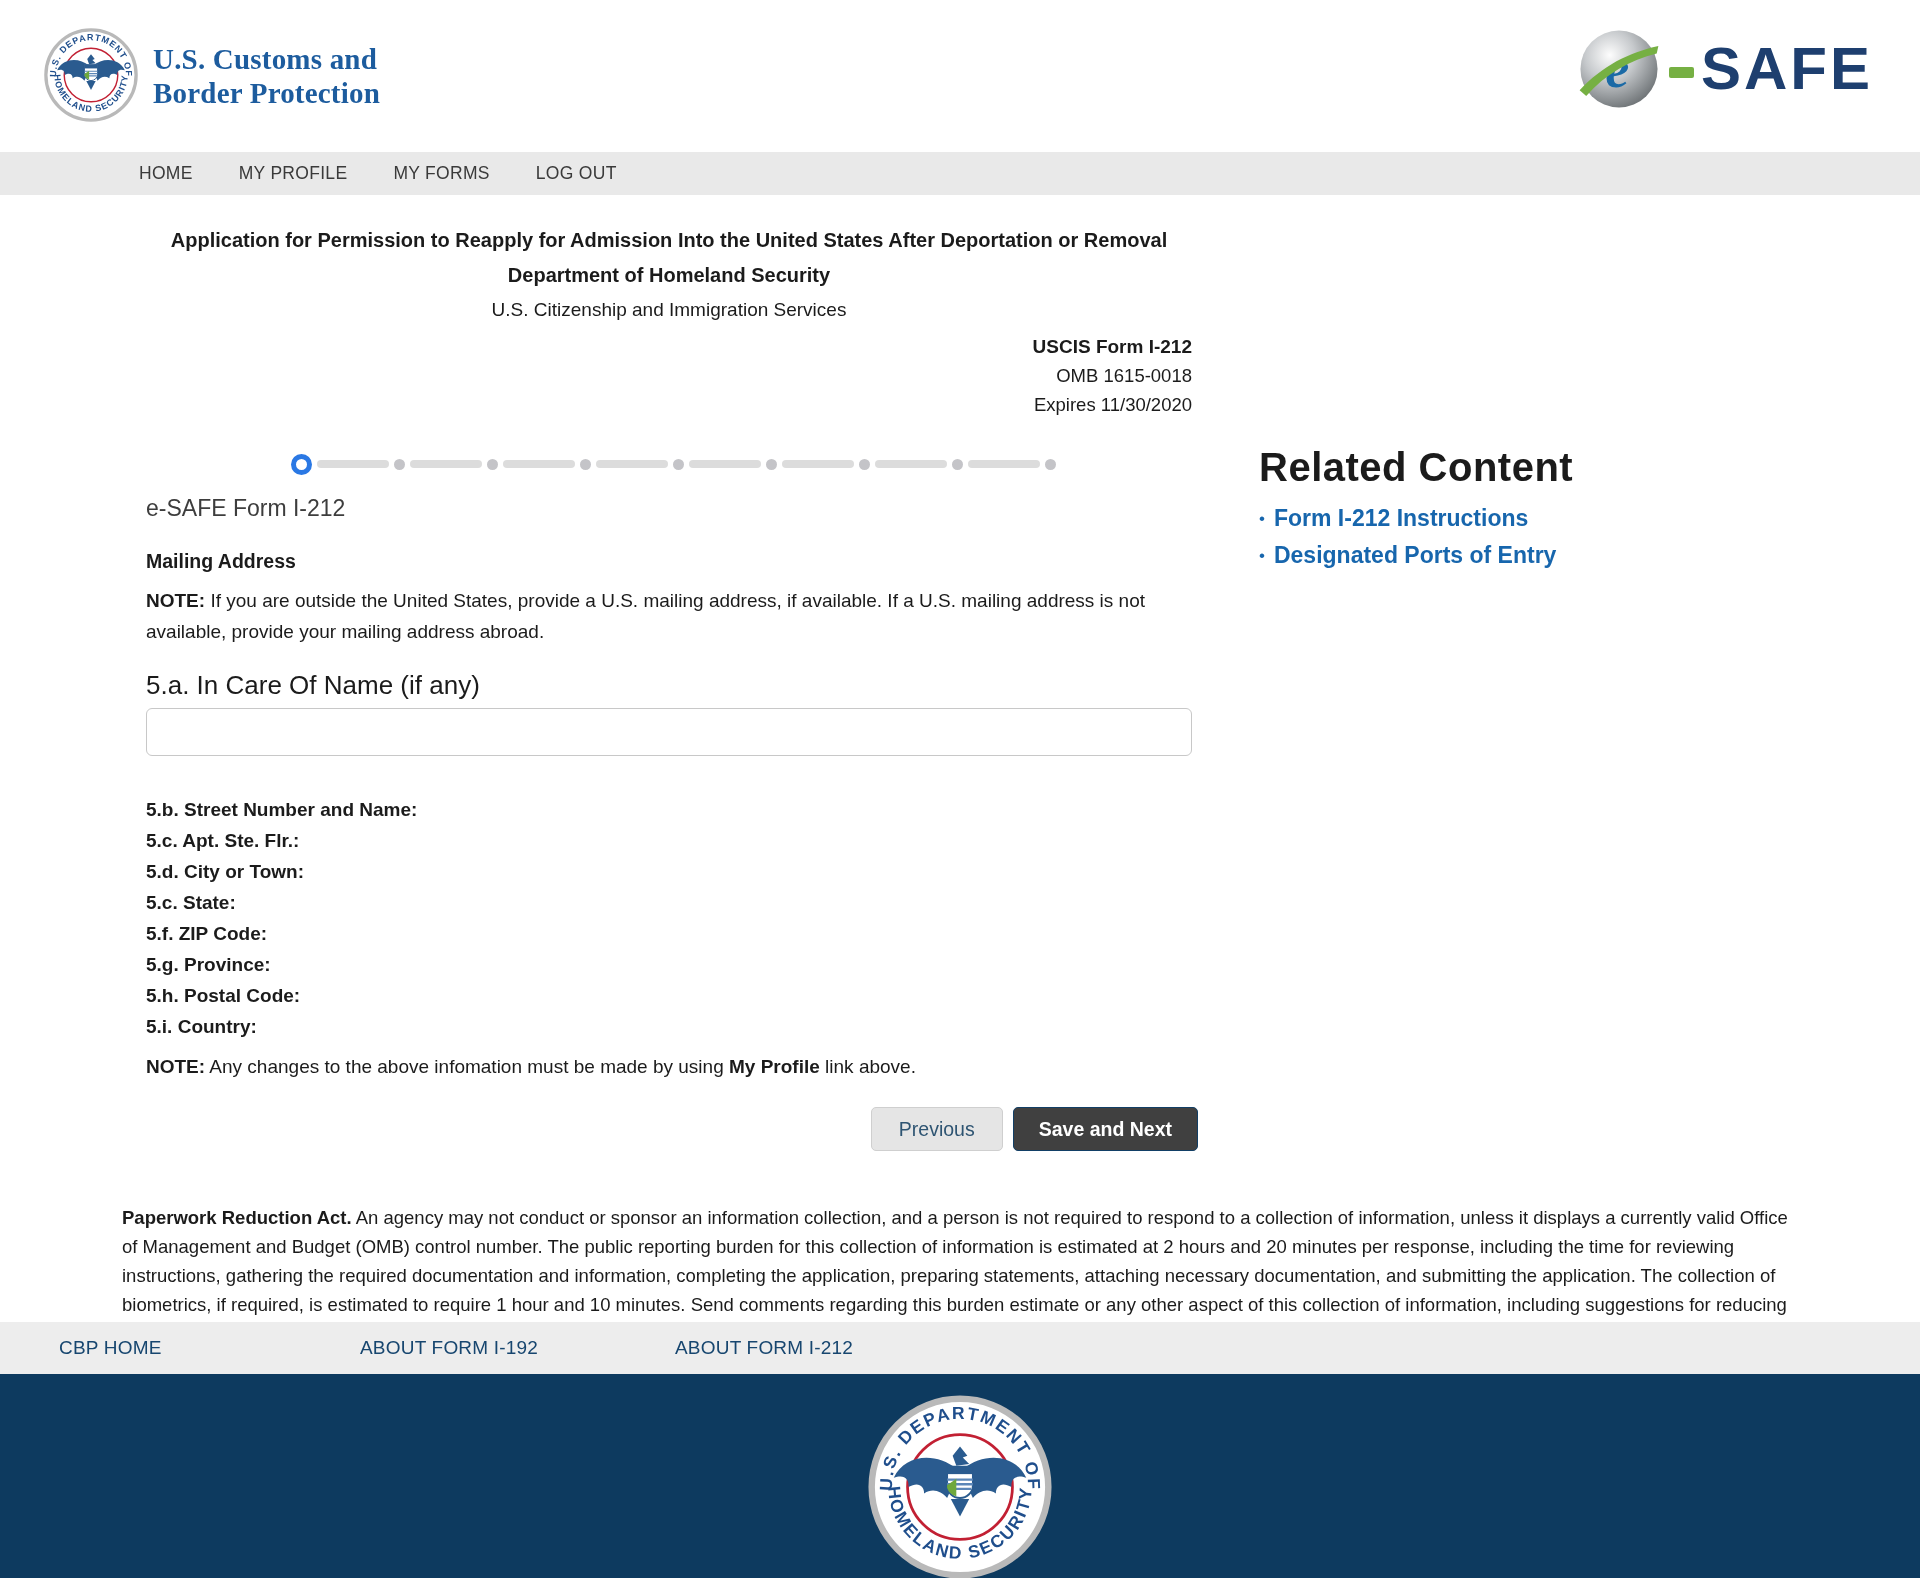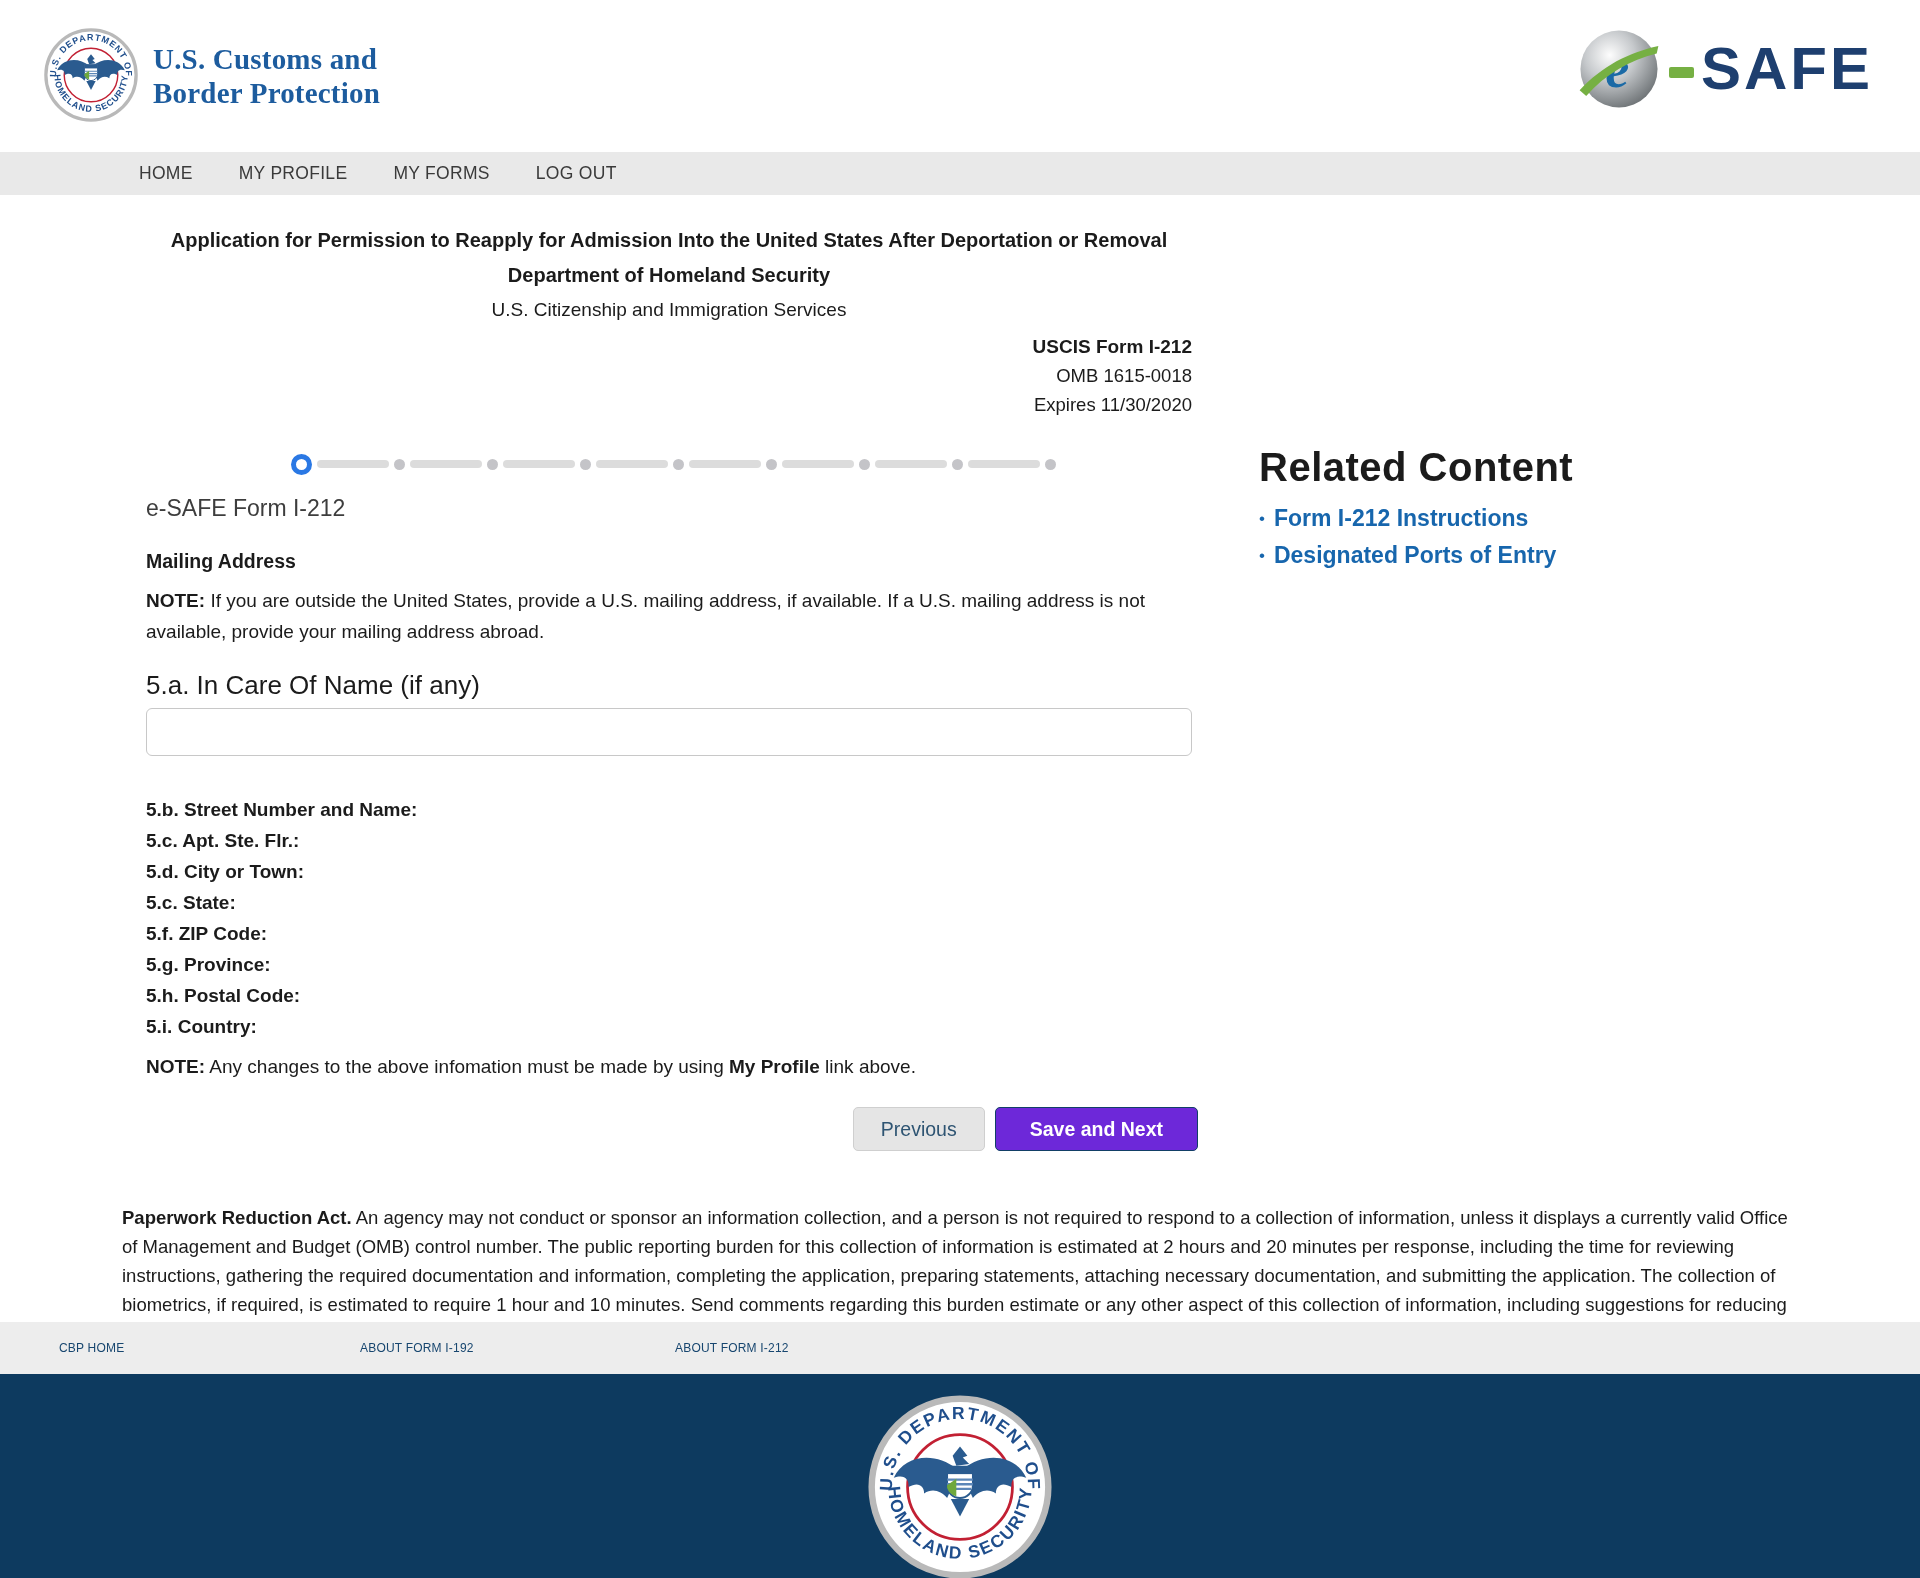--- a/index.html
+++ b/index.html
@@ -58,28 +58,28 @@
     margin-top:7px; width:1046px; height:48px; border:1px solid #c8c8c8; border-radius:6px;
     font-size:19px; padding:0 14px; font-family:"Liberation Sans", sans-serif; color:#1b1b1b; outline:none;
   }
   .ro-list { margin-top:38px; }
   .ro-label { font-size:19px; font-weight:bold; line-height:31px; }
   .note-2 { margin-top:9px; font-size:19px; line-height:31px; }
 
   .btn-row { margin-top:25px; display:flex; justify-content:flex-end; gap:10px; width:1052px; }
   .btn { font-family:"Liberation Sans", sans-serif; font-size:19.5px; height:44px; border-radius:5px; cursor:pointer; }
   .btn-prev { background:#e5e5e5; border:1px solid #cfcfcf; color:#2e5472; padding:0 27px; }
-  .btn-save { background:#6d28d9; border:1px solid #123f66; color:#fff; font-weight:bold; padding:0 34px; }
+  .btn-save { background:#404040; border:1px solid #123f66; color:#fff; font-weight:bold; padding:0 25px; }
 
   
   .paperwork { margin:52px 127px 0 122px; font-size:18.5px; line-height:29px; color:#1b1b1b; }
 
   
   .footer-links-bar { position:absolute; left:0; right:0; bottom:204px; height:52px; background:#ededed; }
-  .footer-link { position:absolute; top:0; line-height:52px; font-size:12px; color:#17466f; text-decoration:none; letter-spacing:.2px; }
+  .footer-link { position:absolute; top:0; line-height:52px; font-size:19px; color:#17466f; text-decoration:none; letter-spacing:.2px; }
   .footer-navy { position:absolute; left:0; right:0; bottom:0; height:204px; background:#0d3a5f; }
   .seal-large { position:absolute; left:calc(50% - 92px); top:21px; width:184px; height:184px; display:block; }
 </style>
 </head>
 <body>
 
 <div class="page">
 
   <header class="site-header">
     <a class="brand" href="#">

